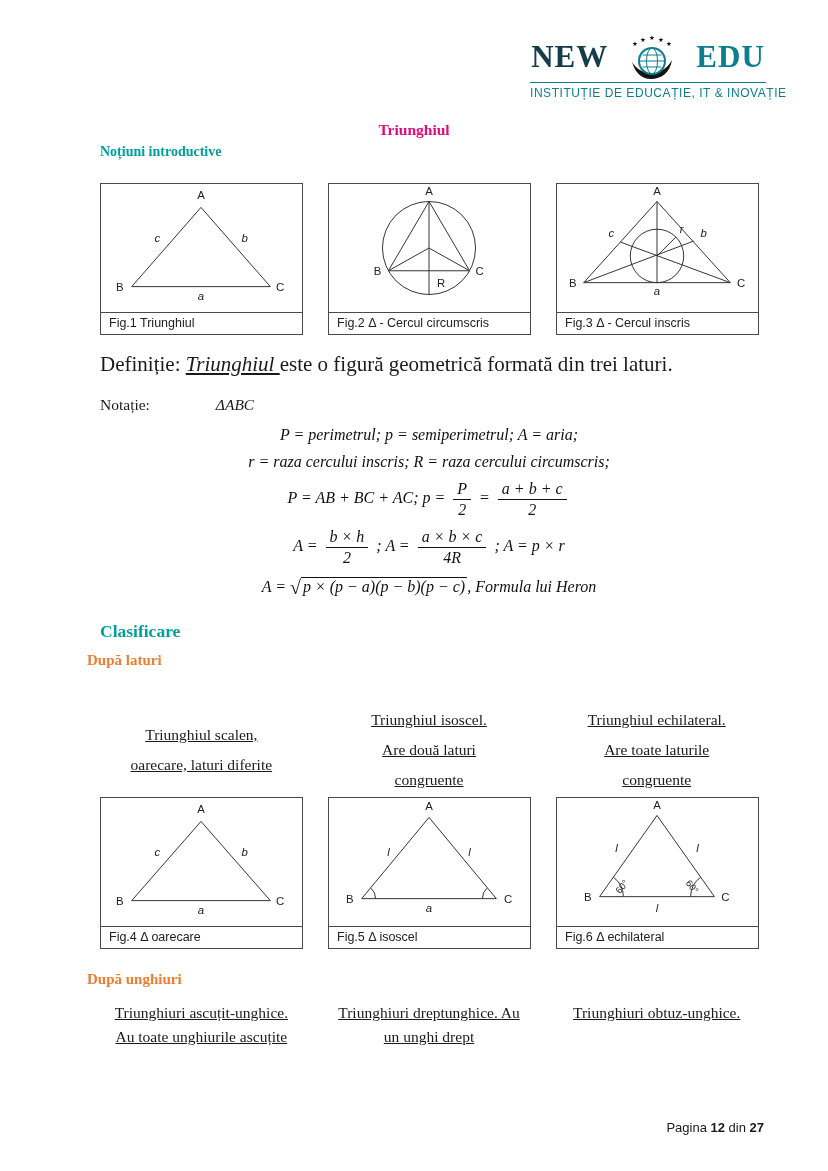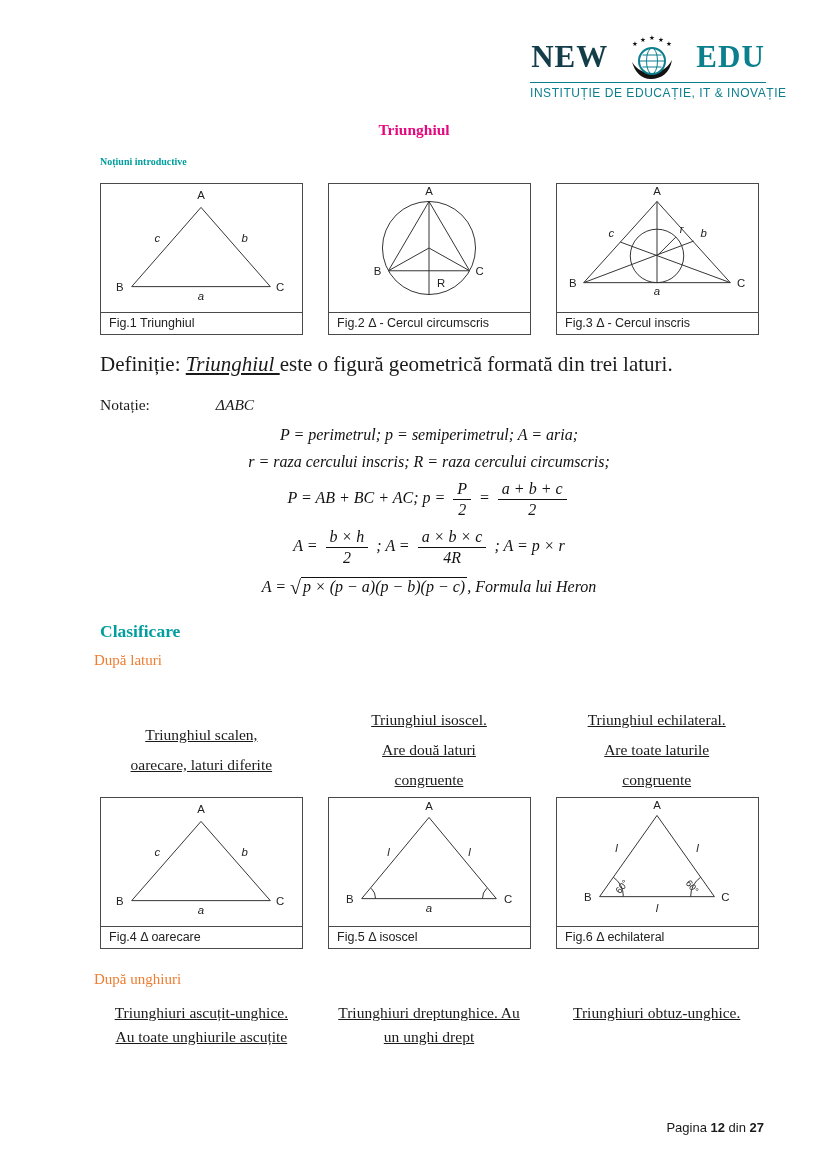--- a/index.html
+++ b/index.html
@@ -12,23 +12,23 @@
   .logo-new{font-weight:bold;font-size:31px;letter-spacing:1px;color:#143d4a;}
   .logo-edu{font-weight:bold;font-size:31px;letter-spacing:1px;color:#0b7f8e;}
   .logo-tagline{margin-top:2px;border-top:1.5px solid #0b7f8e;padding-top:3px;
       font-family:"Liberation Sans",sans-serif;font-size:12px;letter-spacing:.55px;
       color:#0b7f8e;white-space:nowrap;}
 
   
   .doc-title{position:absolute;top:121px;left:0;right:0;text-align:center;
       font-size:15.5px;font-weight:bold;color:#e5097f;}
   .h-teal{position:absolute;left:100px;font-weight:bold;color:#009e9e;}
-  .h-intro{top:156px;font-size:10px;text-align:right;}
+  .h-intro{top:144px;font-size:14px;text-align:right;}
   .h-clasif{top:621px;font-size:17.5px;}
-  .h-orange{position:absolute;left:94px;font-weight:normal;color:#ed7d31;font-size:15px;}
+  .h-orange{position:absolute;left:87px;font-weight:bold;color:#ed7d31;font-size:15px;}
   .h-laturi{top:652px;}
   .h-unghiuri{top:971px;}
 
   
   .figrow{position:absolute;left:100px;display:flex;gap:25px;}
   .figrow1{top:183px;}
   .figrow2{top:797px;}
   .figbox{width:203px;height:152px;border:1.5px solid #4a4a4a;box-sizing:border-box;
       display:flex;flex-direction:column;background:#fff;}
   .figsvg{flex:1;display:block;}

